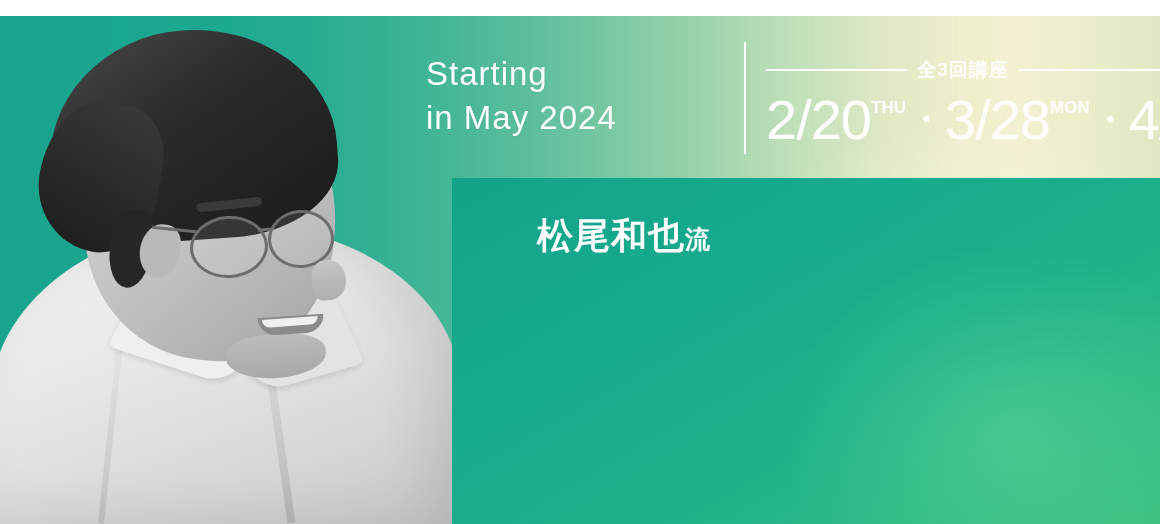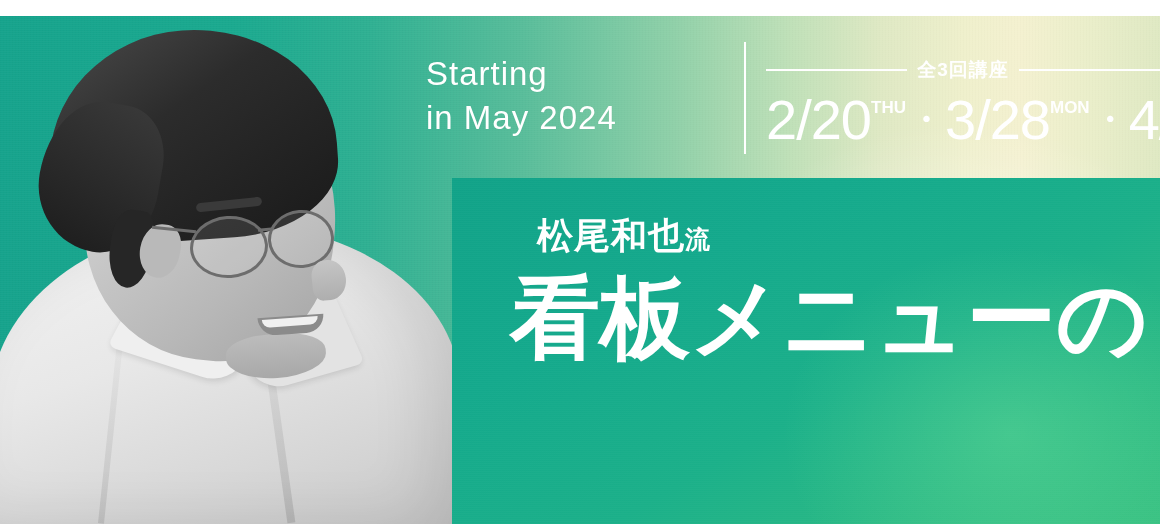--- a/index.html
+++ b/index.html
@@ -428,16 +428,15 @@
       <span>2</span><span class="slash">/</span><span>20</span><span class="sup">THU</span><span class="dot">・</span><span>3</span><span class="slash">/</span><span>28</span><span class="sup">MON</span><span class="dot">・</span><span>4</span><span class="slash">/</span>
     </div>
   </div>
 
   <div class="panel">
     <div class="panel-noise"></div>
     <div class="panel-glow"></div>
     <div class="title-ryu">
       <span>松尾和也</span><span class="small">流</span>
     </div>
-    <div class="title-main-1">看板メニューの</div>
   </div>
 
 </div>
 
 </body></html>

